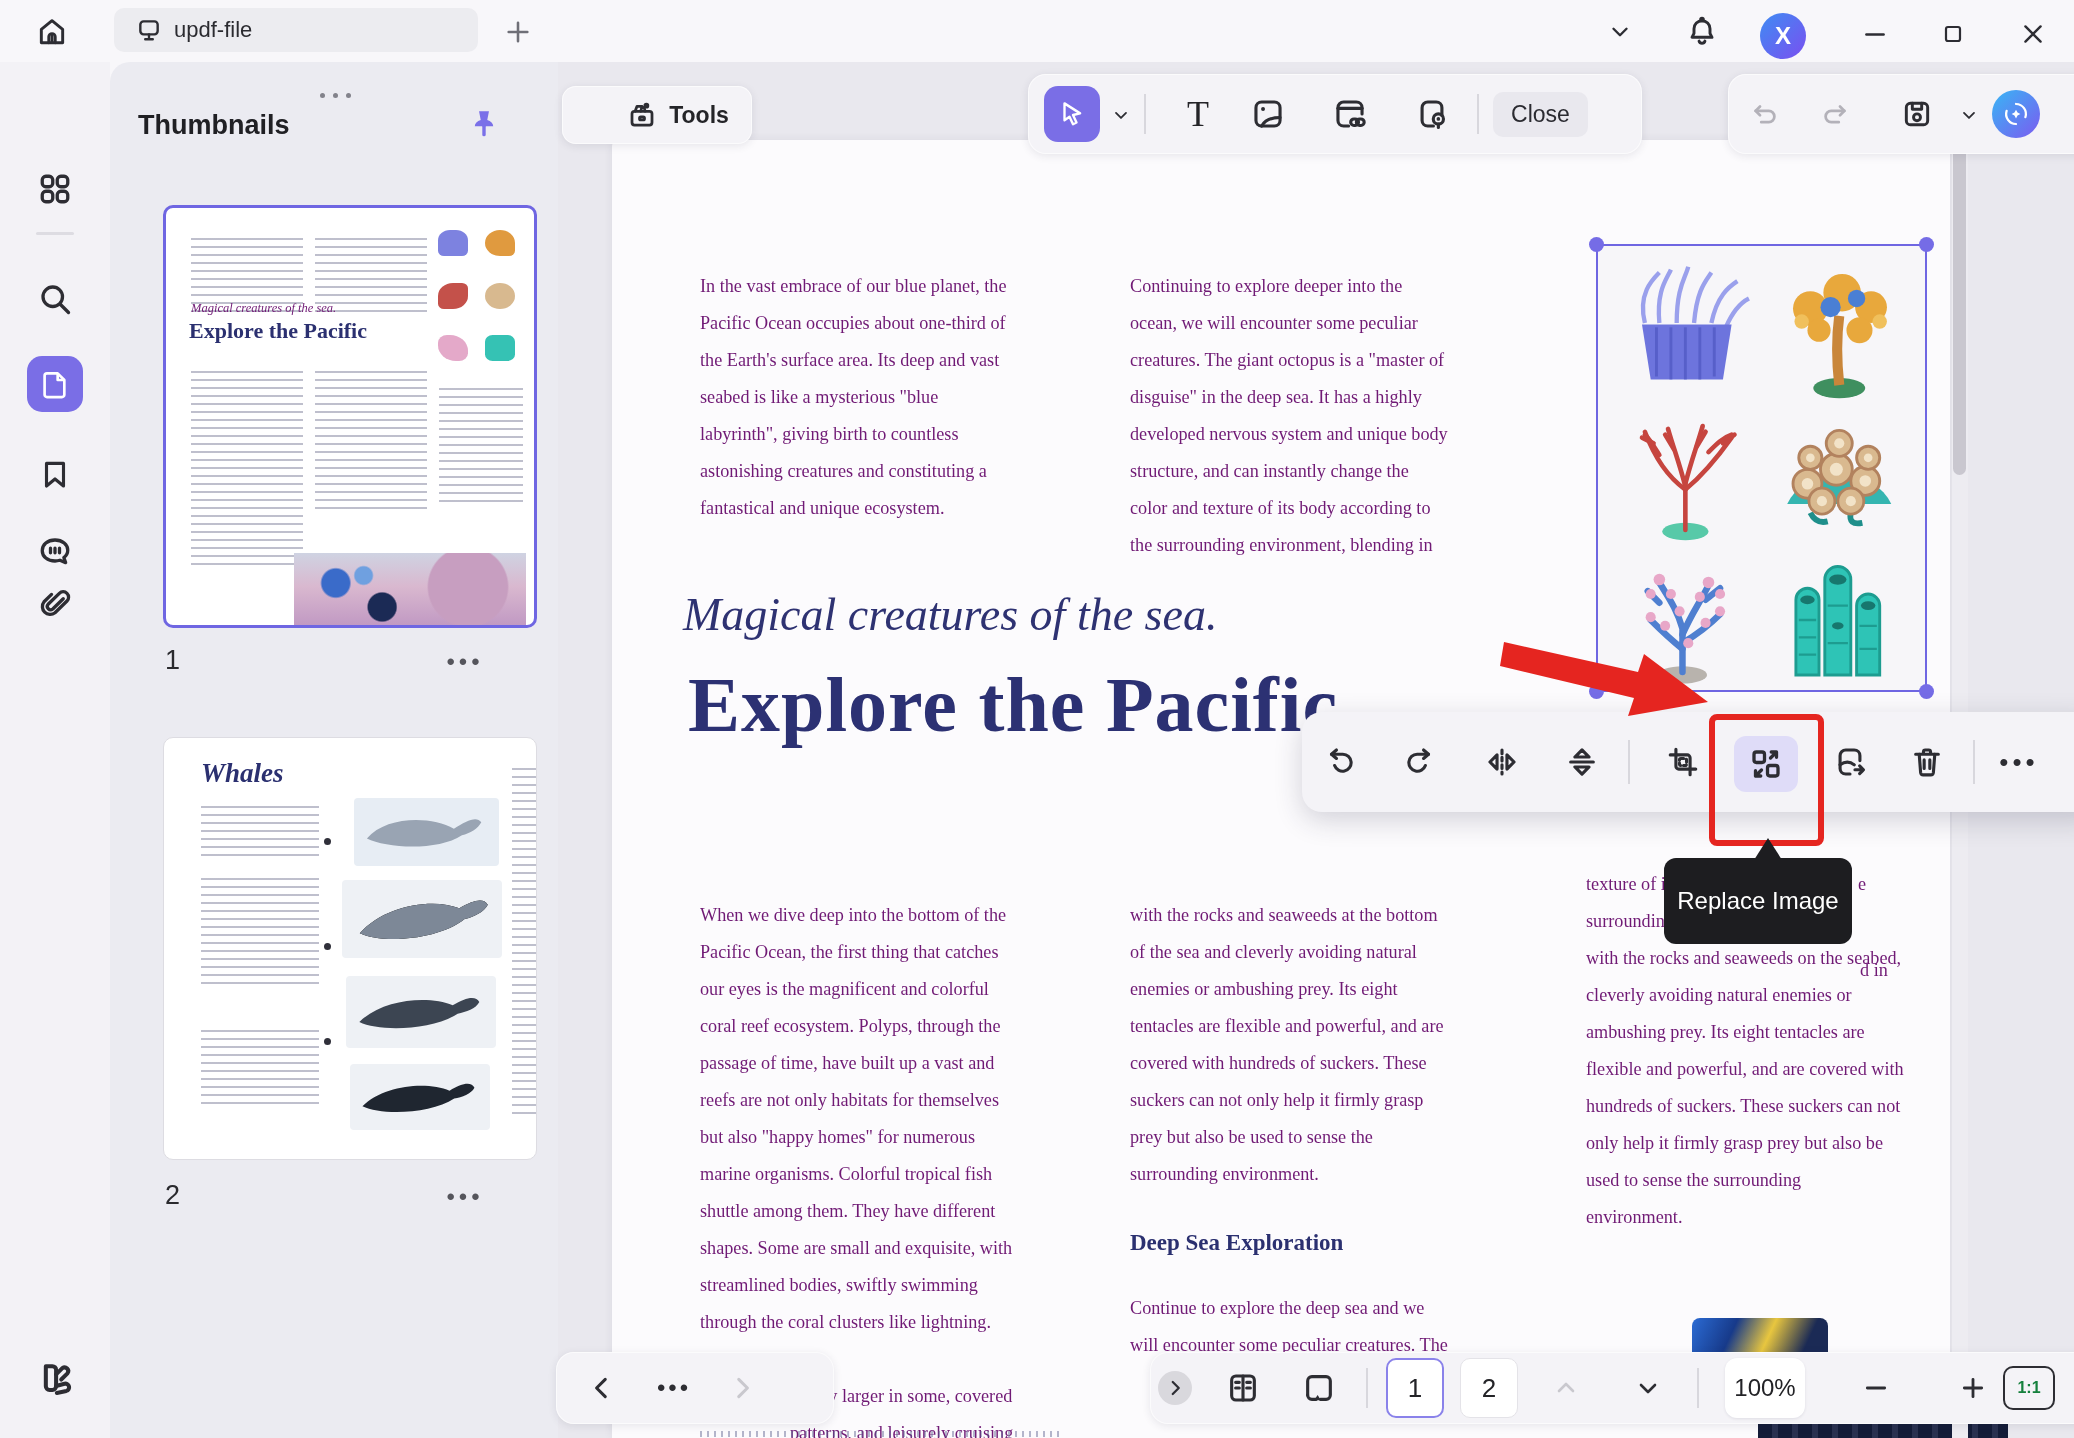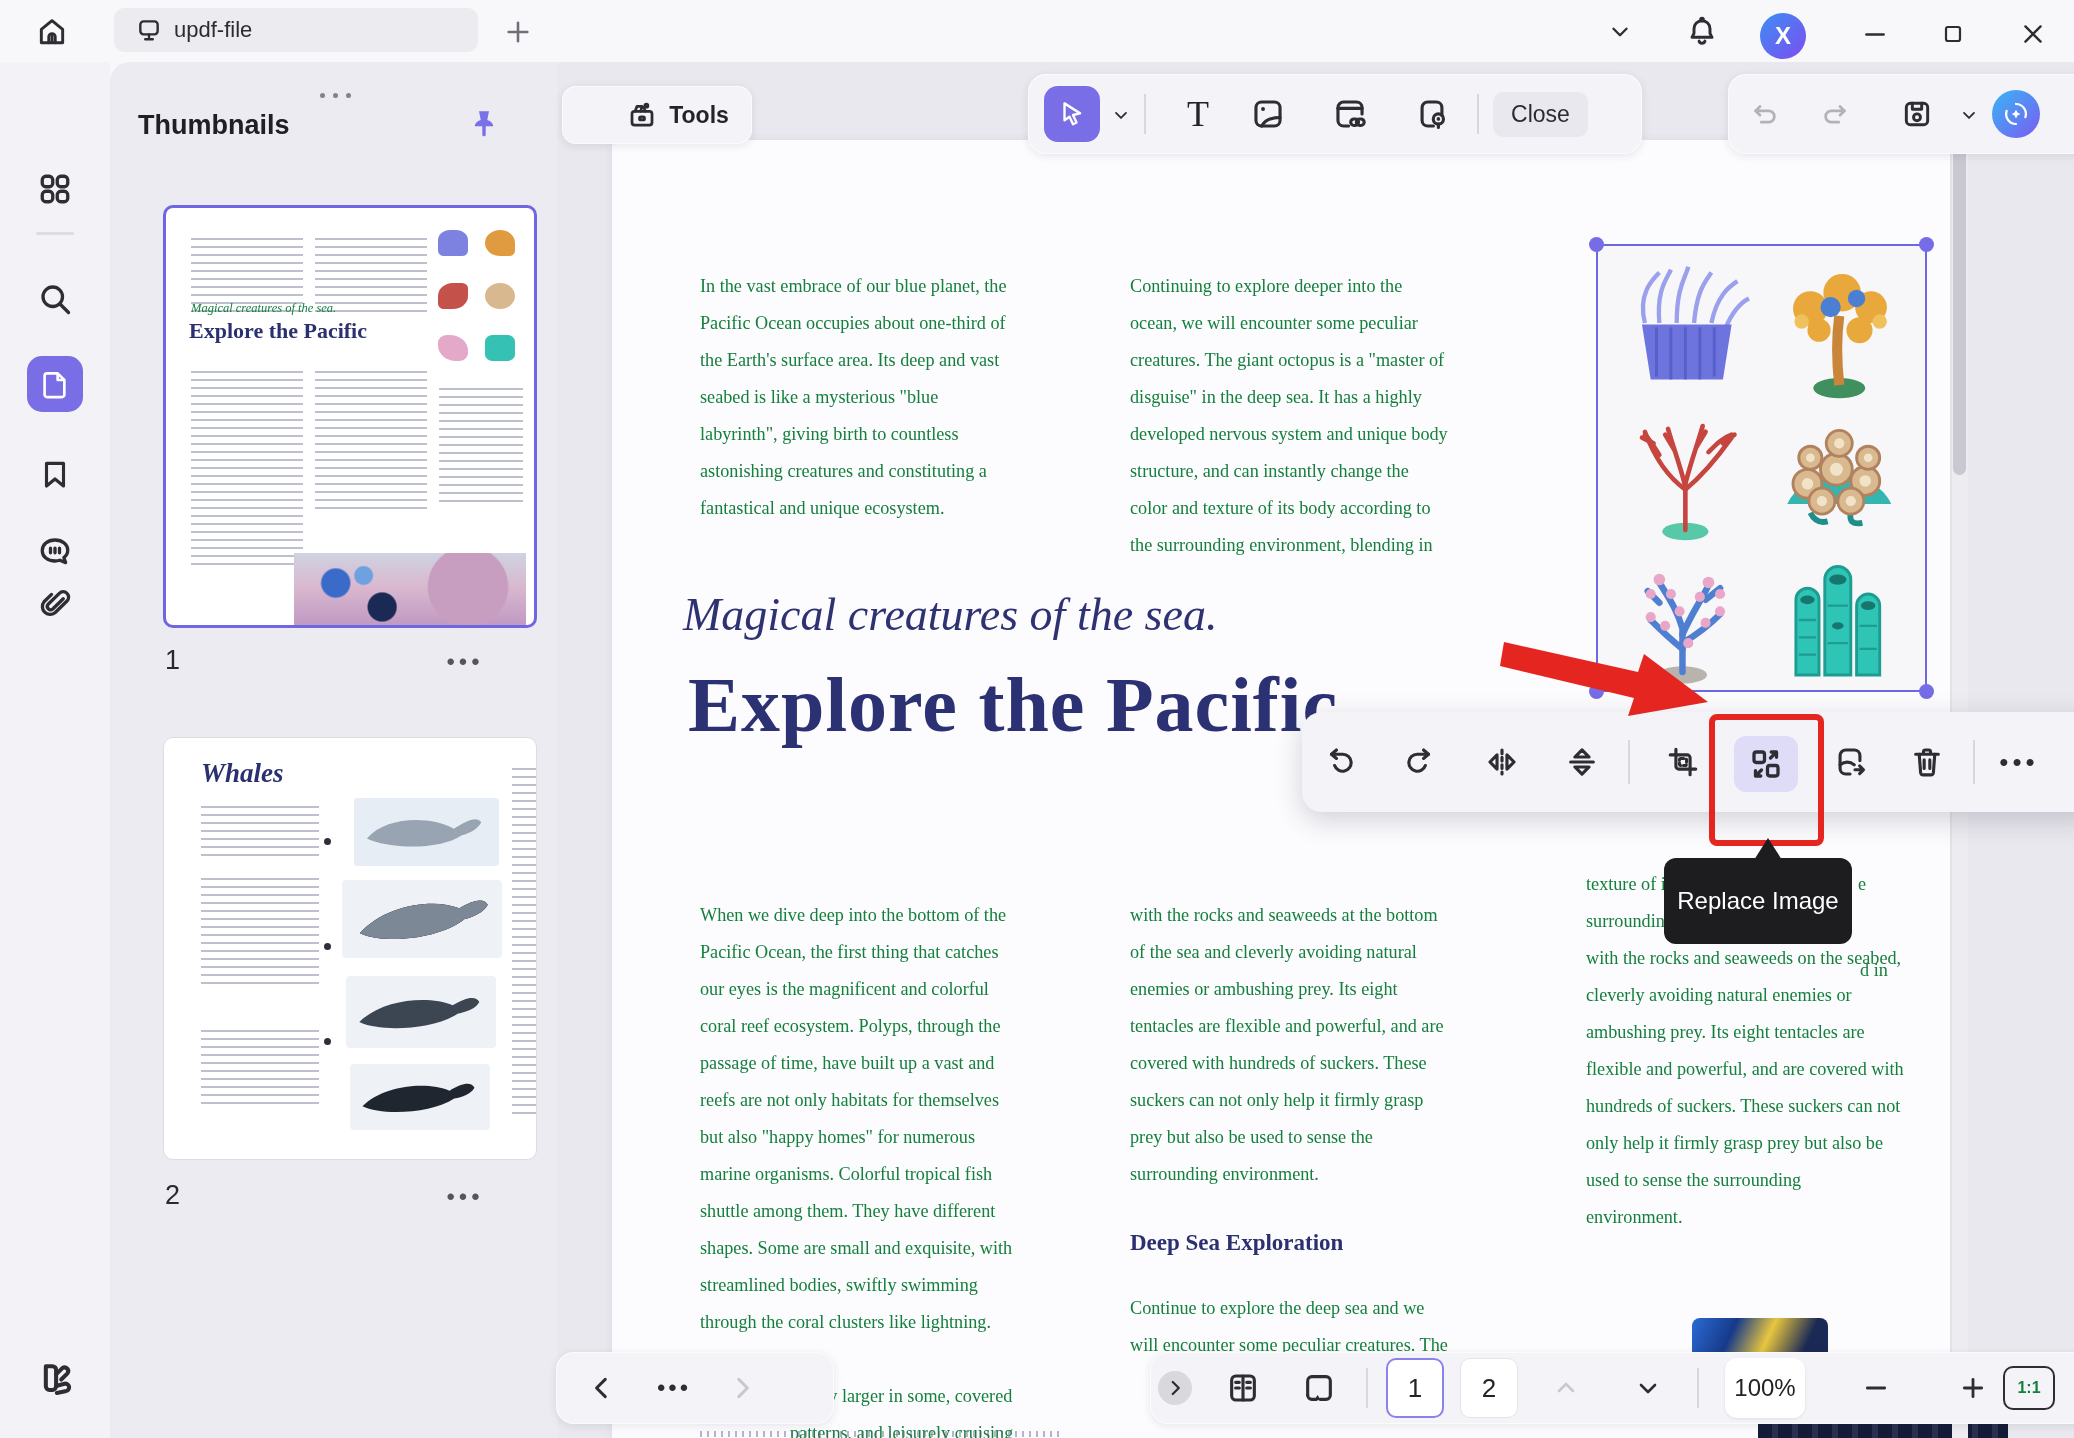--- a/index.html
+++ b/index.html
@@ -1,21 +1,21 @@
 <!DOCTYPE html>
 <html><head>
 <meta charset="utf-8">
 <style>
   html,body{margin:0;padding:0;background:#dcdbe0;}
   .w{position:relative;width:2074px;height:1438px;background:#f8f7fa;font-family:"Liberation Sans",sans-serif;overflow:hidden;color:#26262b;}
   .abs{position:absolute;}
   .ic{stroke:#2d2d33;stroke-width:2.2;fill:none;stroke-linecap:round;stroke-linejoin:round;}
   .pill{background:#f4f3f7;border-radius:18px;box-shadow:0 2px 8px rgba(40,40,70,.10), inset 0 0 0 1px rgba(255,255,255,.65);padding-left:42px;}
   .btnbox{display:flex;align-items:center;justify-content:center;}
-  .serif{font-family:"Liberation Serif",serif;color:#15803d;}
+  .serif{font-family:"Liberation Serif",serif;color:#701a75;}
   .dline{height:37px;line-height:37px;font-size:18.2px;white-space:nowrap;}
   .mlines{background:repeating-linear-gradient(to bottom,#a9aabc 0 2px,transparent 2px 8px);opacity:.75;}
   .dot5{width:5px;height:5px;border-radius:50%;background:#82828b;display:inline-block;margin:0 4px;}
   .thumb{background:#fff;border-radius:10px;}
   .tooltip{background:#1d1d20;color:#fff;border-radius:12px;display:flex;align-items:center;justify-content:center;font-size:24px;}
   .caret{width:0;height:0;border-left:14px solid transparent;border-right:14px solid transparent;border-bottom:22px solid #1d1d20;}
 </style>
 </head>
 <body>
 

